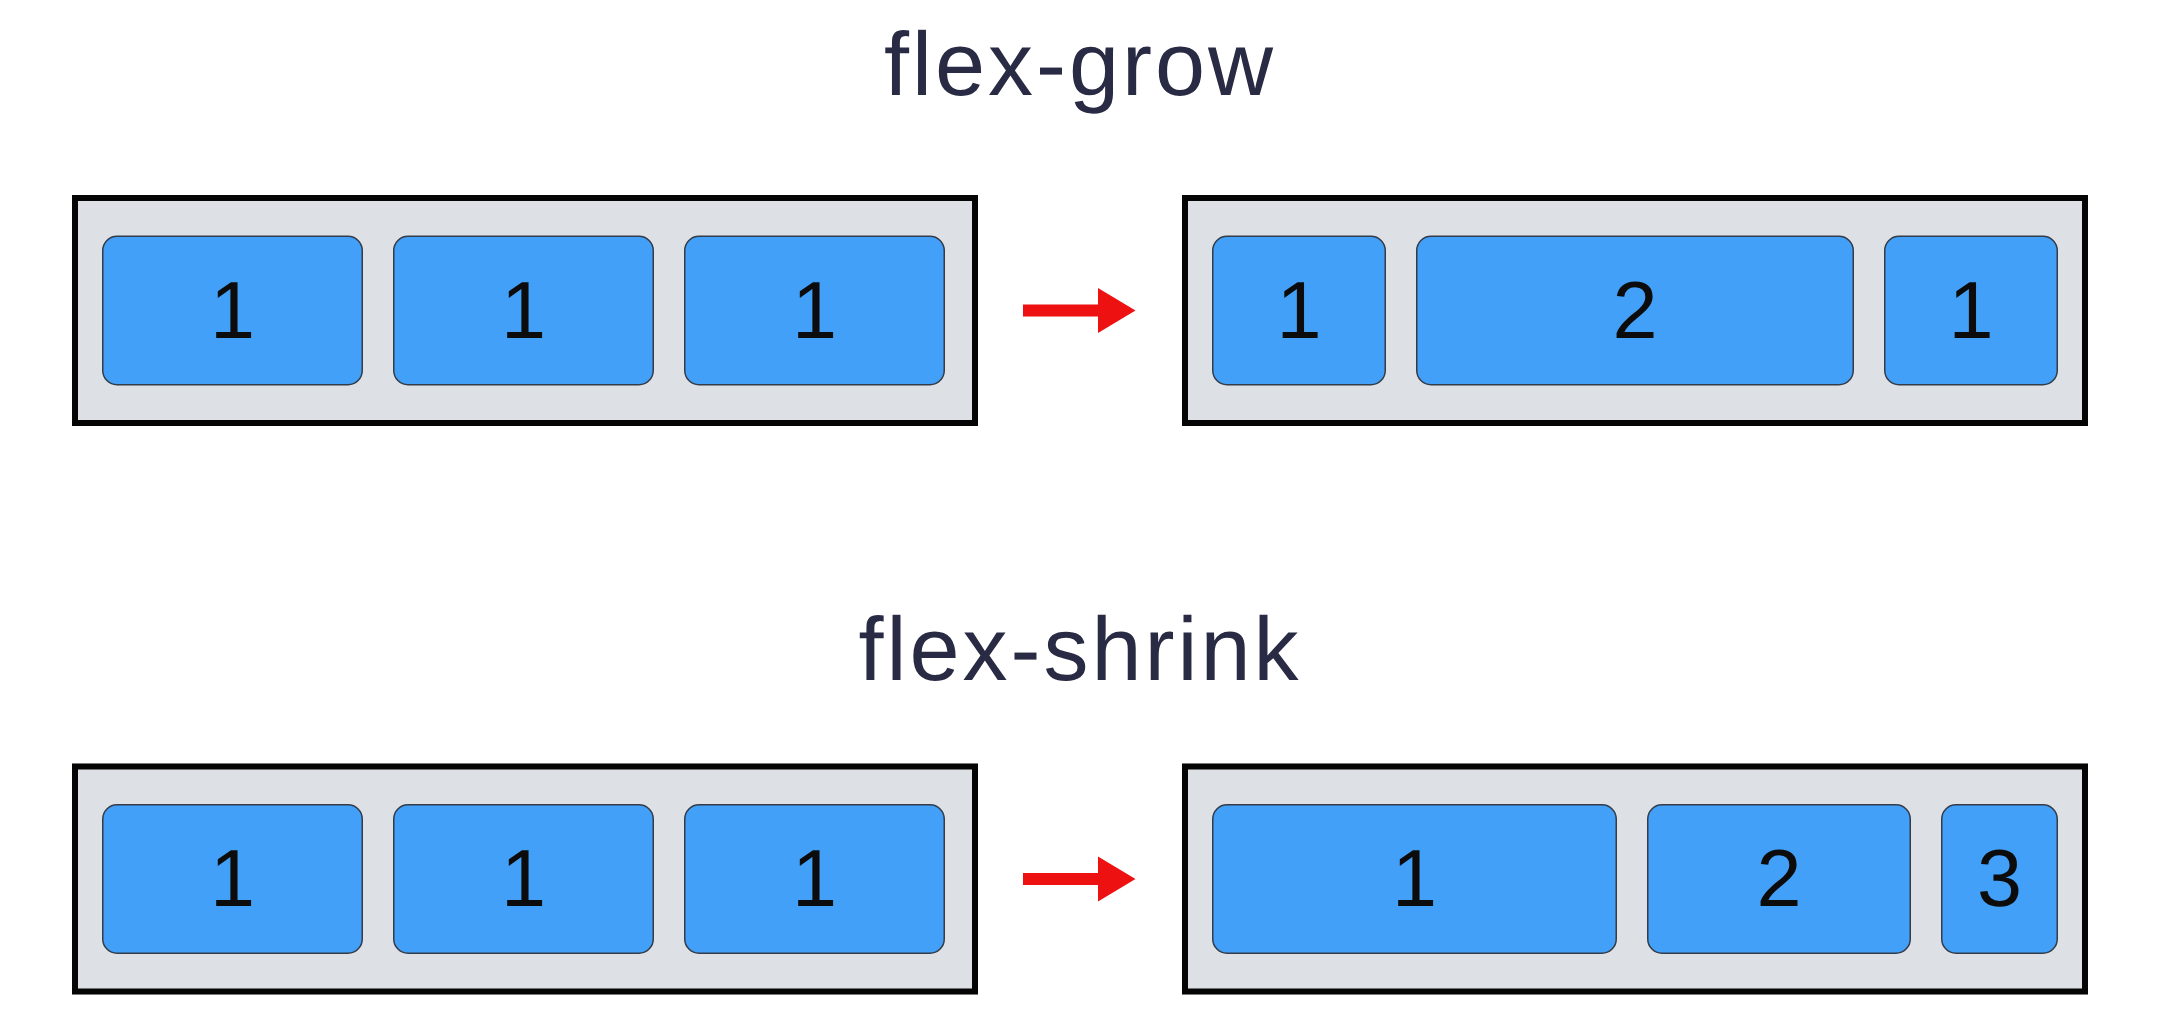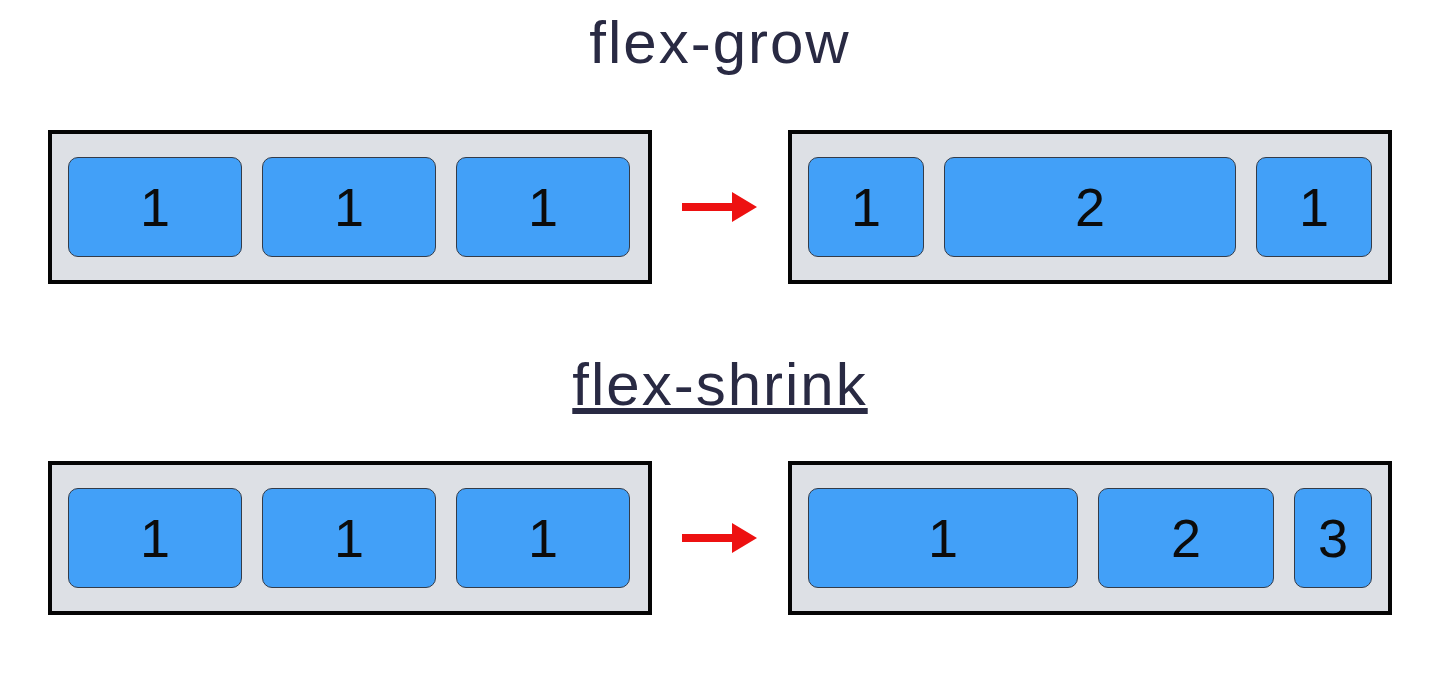--- a/index.html
+++ b/index.html
@@ -16,21 +16,21 @@
   }
   .section-title {
     text-align: center;
     font-size: 60px;
     line-height: 66px;
     font-weight: 500;
     letter-spacing: 2px;
     color: var(--title-color, #292a43);
   }
   .title-grow   { padding-top: 10px; }
-  .title-shrink { margin-top: 68px; text-decoration: underline; }
+  .title-shrink { margin-top: 116px; }
 
   .flex-row {
     display: flex;
     align-items: center;
     justify-content: space-between;
     padding: 0 48px;
   }
   .row-grow   { margin-top: 54px; }
   .row-shrink { margin-top: 43px; }
 

